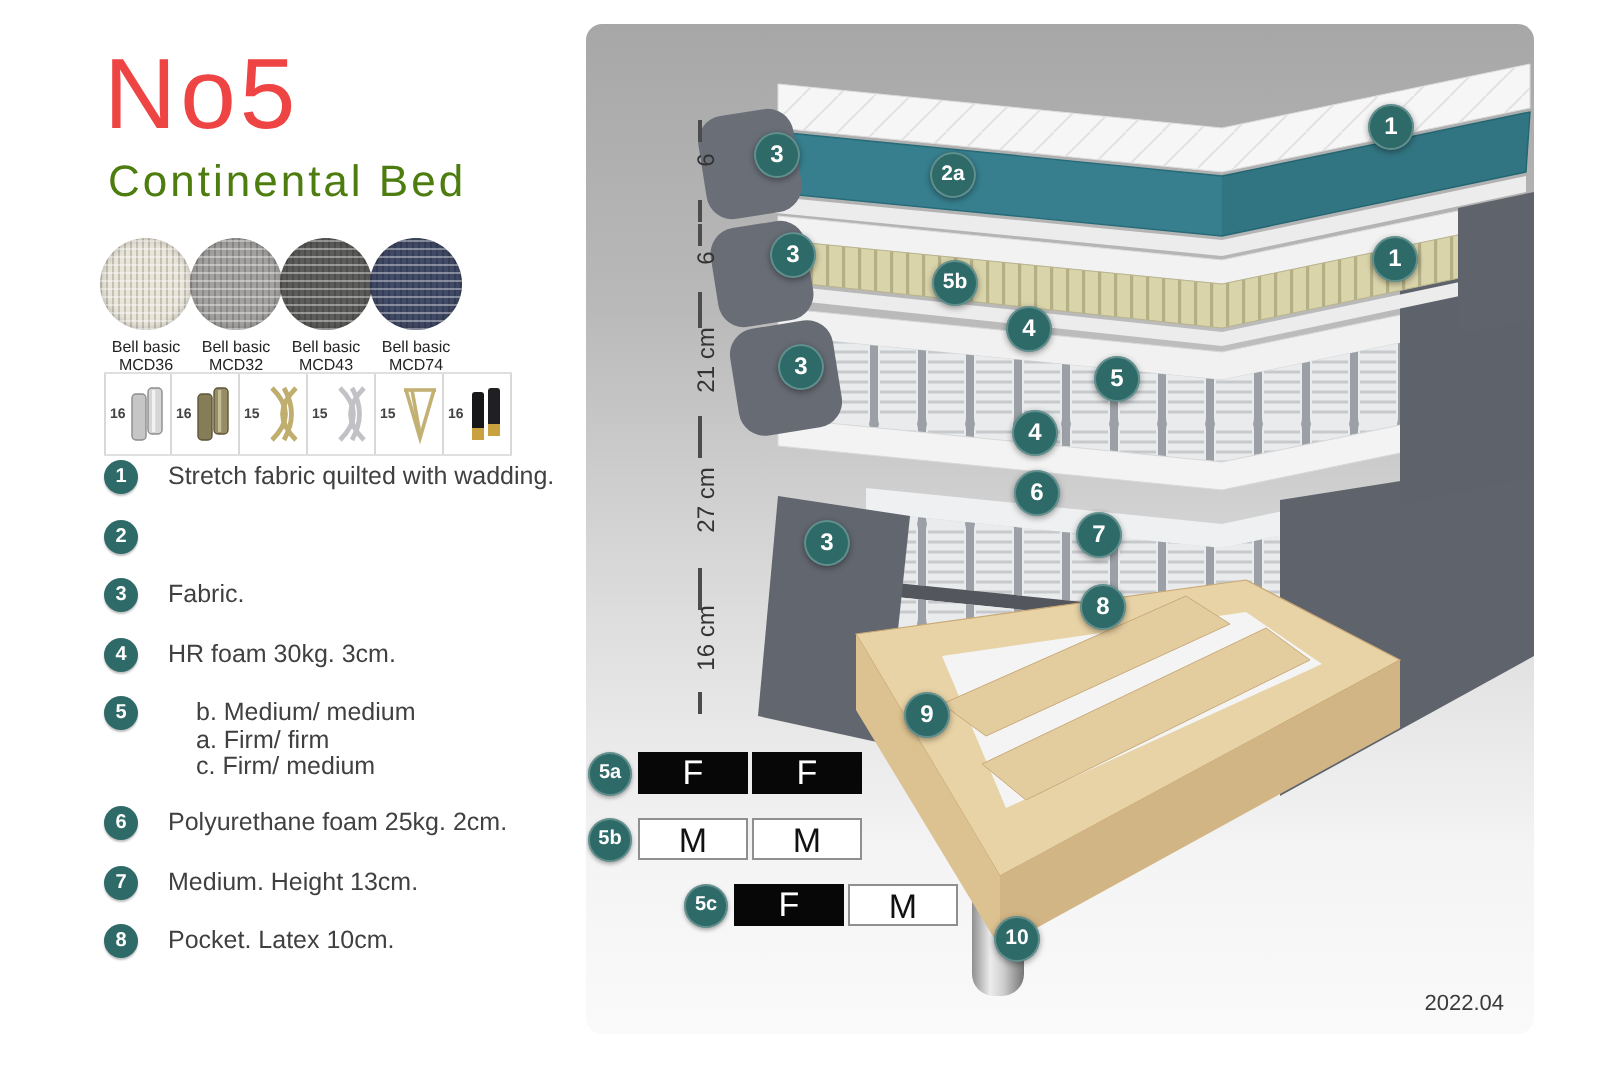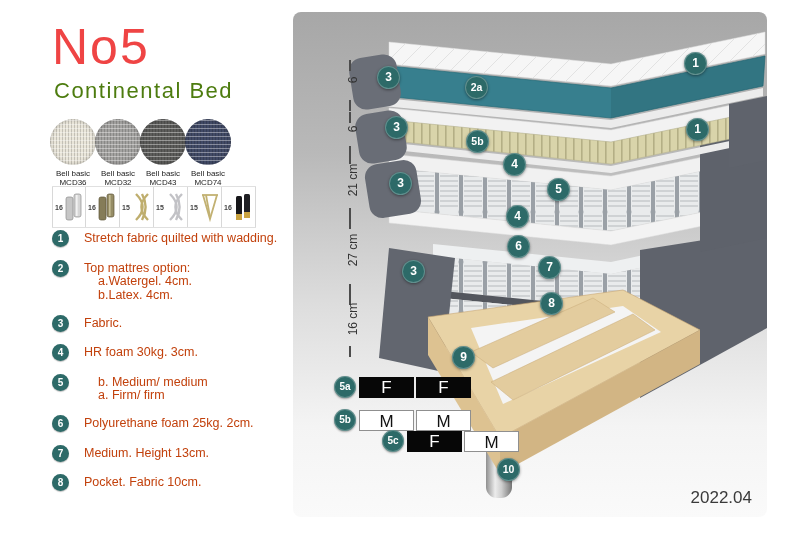--- a/index.html
+++ b/index.html
@@ -31,49 +31,49 @@
       border-right:1px solid #d8d8d8;padding:1px 0 1px 2px;box-sizing:border-box;}
   .leg-cell:first-child{border-left:1px solid #d8d8d8;}
   .leg-num{font-size:7px;font-weight:bold;color:#444;width:9px;}
   .leg-icon{display:block;}
 
   .spec-list{position:absolute;left:52px;top:230px;width:245px;}
   .spec-item{display:flex;margin-bottom:12.5px;}
   .badge{flex:0 0 auto;width:17px;height:17px;border-radius:50%;background:#2d6a68;
       color:#fff;font-size:10px;font-weight:bold;line-height:17px;text-align:center;
       margin-right:15px;box-shadow:0 1px 1px rgba(0,0,0,.25);}
-  .spec-text{font-size:12.5px;line-height:13.5px;color:#c2410c;padding-top:2px;}
+  .spec-text{font-size:12.5px;line-height:13.5px;color:#404040;padding-top:2px;}
   .spec-sub{display:block;margin-left:14px;}
 
   
   .panel{position:absolute;left:293px;top:12px;width:474px;height:505px;border-radius:8px;
       background:linear-gradient(180deg,#a7a7a7 0%,#b9b9b9 28%,#dddddd 58%,#f4f4f4 82%,#fafafa 100%);
       overflow:hidden;}
   .bed-svg{position:absolute;left:0;top:0;}
 
   .dim-tick{position:absolute;left:56px;width:2px;height:11px;background:#4c4c4c;}
   .dim-label{position:absolute;left:38px;width:44px;text-align:center;
       transform:rotate(-90deg);font-size:12px;color:#333;white-space:nowrap;}
 
   .callout{position:absolute;width:23px;height:23px;border-radius:50%;background:#2d6a68;
       color:#fff;font-weight:bold;font-size:12px;line-height:23px;text-align:center;
       box-shadow:0 1px 3px rgba(0,0,0,.4), inset 0 0 0 1px rgba(255,255,255,.25);}
   .callout.sm{font-size:10.5px;}
 
-  .f-row{position:absolute;display:flex;align-items:center;margin-left:40px;}
+  .f-row{position:absolute;display:flex;align-items:flex-start;}
   .f-badge{width:22px;height:22px;border-radius:50%;background:#2d6a68;color:#fff;
       font-size:10px;font-weight:bold;line-height:22px;text-align:center;margin-right:3px;
       box-shadow:0 1px 2px rgba(0,0,0,.35), inset 0 0 0 1px rgba(255,255,255,.25);}
   .f-cells{display:flex;gap:2px;}
   .f-cell{width:55px;height:21px;font-size:17px;font-weight:500;line-height:21px;
       text-align:center;box-sizing:border-box;}
   .f-cell.dark{background:#070707;color:#ffffff;}
   .f-cell.light{background:#ffffff;color:#111;border:1px solid #8f8f8f;}
 
-  .version{position:absolute;right:15px;bottom:9px;font-size:17px;color:#3a3a3a;}
+  .version{position:absolute;right:15px;bottom:9px;font-size:11px;color:#3a3a3a;}
 </style>
 </head>
 <body>
 
 <div class="page">
 
   <div class="title">No5</div>
   <div class="subtitle">Continental Bed</div>
 
   <div class="swatches">
@@ -165,51 +165,48 @@
     </div>
   </div>
 
   <div class="spec-list">
     <div class="spec-item">
       <span class="badge">1</span>
       <div class="spec-text">Stretch fabric quilted with wadding.</div>
     </div>
     <div class="spec-item">
       <span class="badge">2</span>
-      <div class="spec-text"><span>Top mattres option:</span>
-        <span class="spec-sub">a.Watergel. 4cm.</span>
-        <span class="spec-sub">b.Latex. 4cm.</span>
-      </div>
     </div>
     <div class="spec-item">
       <span class="badge">3</span>
       <div class="spec-text">Fabric.</div>
     </div>
     <div class="spec-item">
       <span class="badge">4</span>
       <div class="spec-text">HR foam 30kg. 3cm.</div>
     </div>
     <div class="spec-item">
       <span class="badge">5</span>
       <div class="spec-text">
         <span class="spec-sub">b. Medium/ medium</span>
         <span class="spec-sub">a. Firm/ firm</span>
+        <span class="spec-sub">c. Firm/ medium</span>
       </div>
     </div>
     <div class="spec-item">
       <span class="badge">6</span>
       <div class="spec-text">Polyurethane foam 25kg. 2cm.</div>
     </div>
     <div class="spec-item">
       <span class="badge">7</span>
       <div class="spec-text">Medium. Height 13cm.</div>
     </div>
     <div class="spec-item">
       <span class="badge">8</span>
-      <div class="spec-text">Pocket. Fabric 10cm.</div>
+      <div class="spec-text">Pocket. Latex 10cm.</div>
     </div>
 
   </div>
 
   <div class="panel">
 
     <svg class="bed-svg" width="474" height="505" viewBox="0 0 474 505">
       <defs>
         <pattern id="quilt" width="18" height="18" patternUnits="userSpaceOnUse">
           <path d="M0,18 L18,0" stroke="#e2e2e2" stroke-width="1" fill="none"></path>
@@ -320,21 +317,21 @@
         <div class="f-cell dark">F</div>
       </div>
     </div>
     <div class="f-row" style="left:1px;top:397px;">
       <span class="f-badge">5b</span>
       <div class="f-cells">
         <div class="f-cell light">M</div>
         <div class="f-cell light">M</div>
       </div>
     </div>
-    <div class="f-row" style="left:1px;top:418px;padding-left:48px;">
+    <div class="f-row" style="left:1px;top:430px;padding-left:48px;">
       <span class="f-badge">5c</span>
       <div class="f-cells">
         <div class="f-cell dark">F</div>
         <div class="f-cell light">M</div>
       </div>
     </div>
 
     <div class="version">2022.04</div>
   </div>
 </div>

